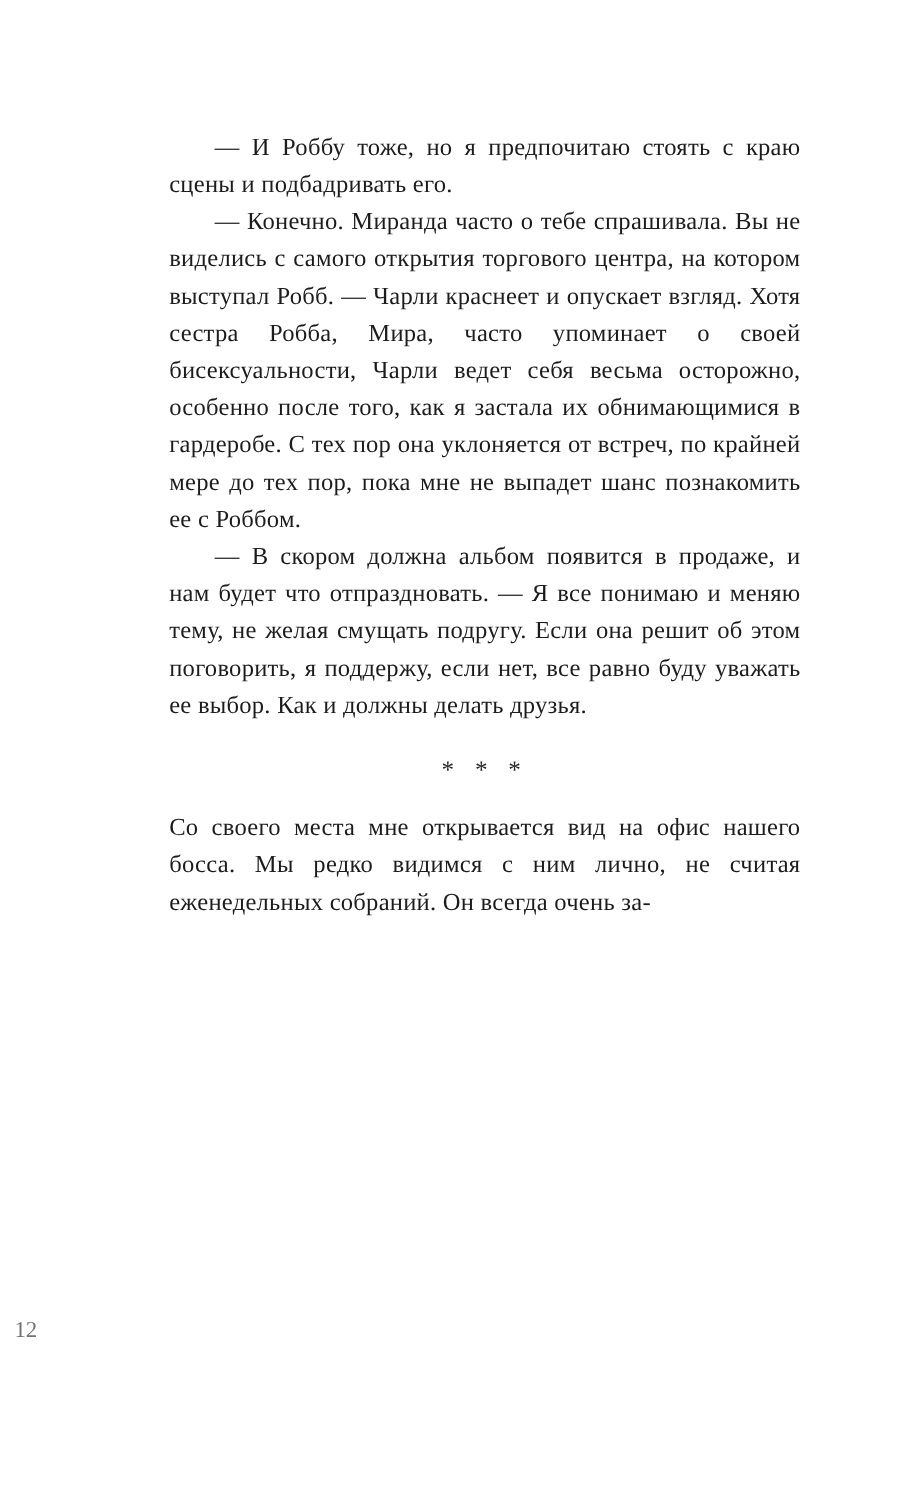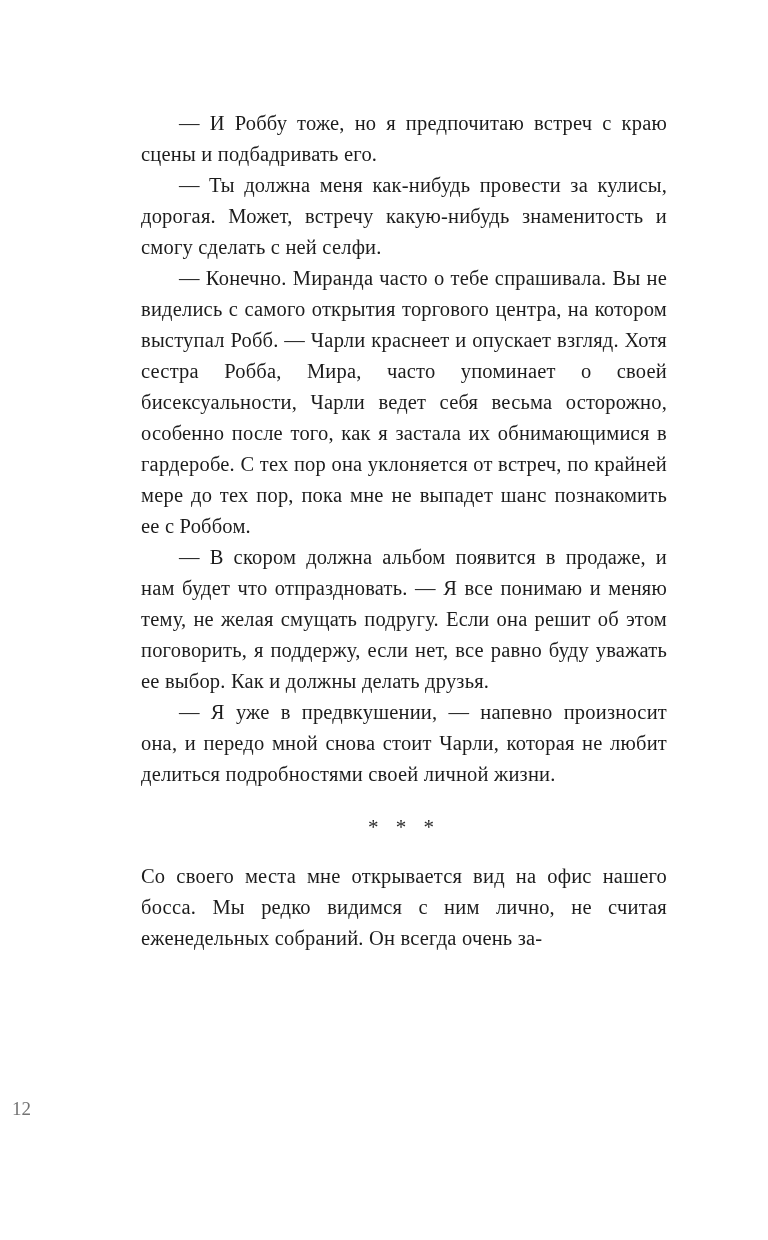--- a/index.html
+++ b/index.html
@@ -54,22 +54,20 @@
     font-size: 19px;
     color: #737373;
     margin-left: 12px;
   }
 </style>
 </head>
 <body>
 
 <div class="page">
   <div class="text-block" id="content">
-      <p class="indent">— И Роббу тоже, но я предпочитаю встреч с краю сцены и подбадривать его.</p>
-      <p class="indent">— Ты должна меня как-нибудь провести за кулисы, дорогая. Может, встречу какую-нибудь знаменитость и смогу сделать с ней селфи.</p>
+      <p class="indent">— И Роббу тоже, но я предпочитаю стоять с краю сцены и подбадривать его.</p>
       <p class="indent">— Конечно. Миранда часто о тебе спрашивала. Вы не виделись с самого открытия торгового центра, на котором выступал Робб. — Чарли краснеет и опускает взгляд. Хотя сестра Робба, Мира, часто упоминает о своей бисексуальности, Чарли ведет себя весьма осторожно, особенно после того, как я застала их обнимающимися в гардеробе. С тех пор она уклоняется от встреч, по крайней мере до тех пор, пока мне не выпадет шанс познакомить ее с Роббом.</p>
       <p class="indent">— В скором должна альбом появится в продаже, и нам будет что отпраздновать. — Я все понимаю и меняю тему, не желая смущать подругу. Если она решит об этом поговорить, я поддержу, если нет, все равно буду уважать ее выбор. Как и должны делать друзья.</p>
-      <p class="indent">— Я уже в предвкушении, — напевно произносит она, и передо мной снова стоит Чарли, которая не любит делиться подробностями своей личной жизни.</p>
       <p class="separator">* * *</p>
       <p class="">Со своего места мне открывается вид на офис нашего босса. Мы редко видимся с ним лично, не считая еженедельных собраний. Он всегда очень за-</p>
     </div>
   <div class="page-number">12</div>
 </div>
 
 </body></html>

